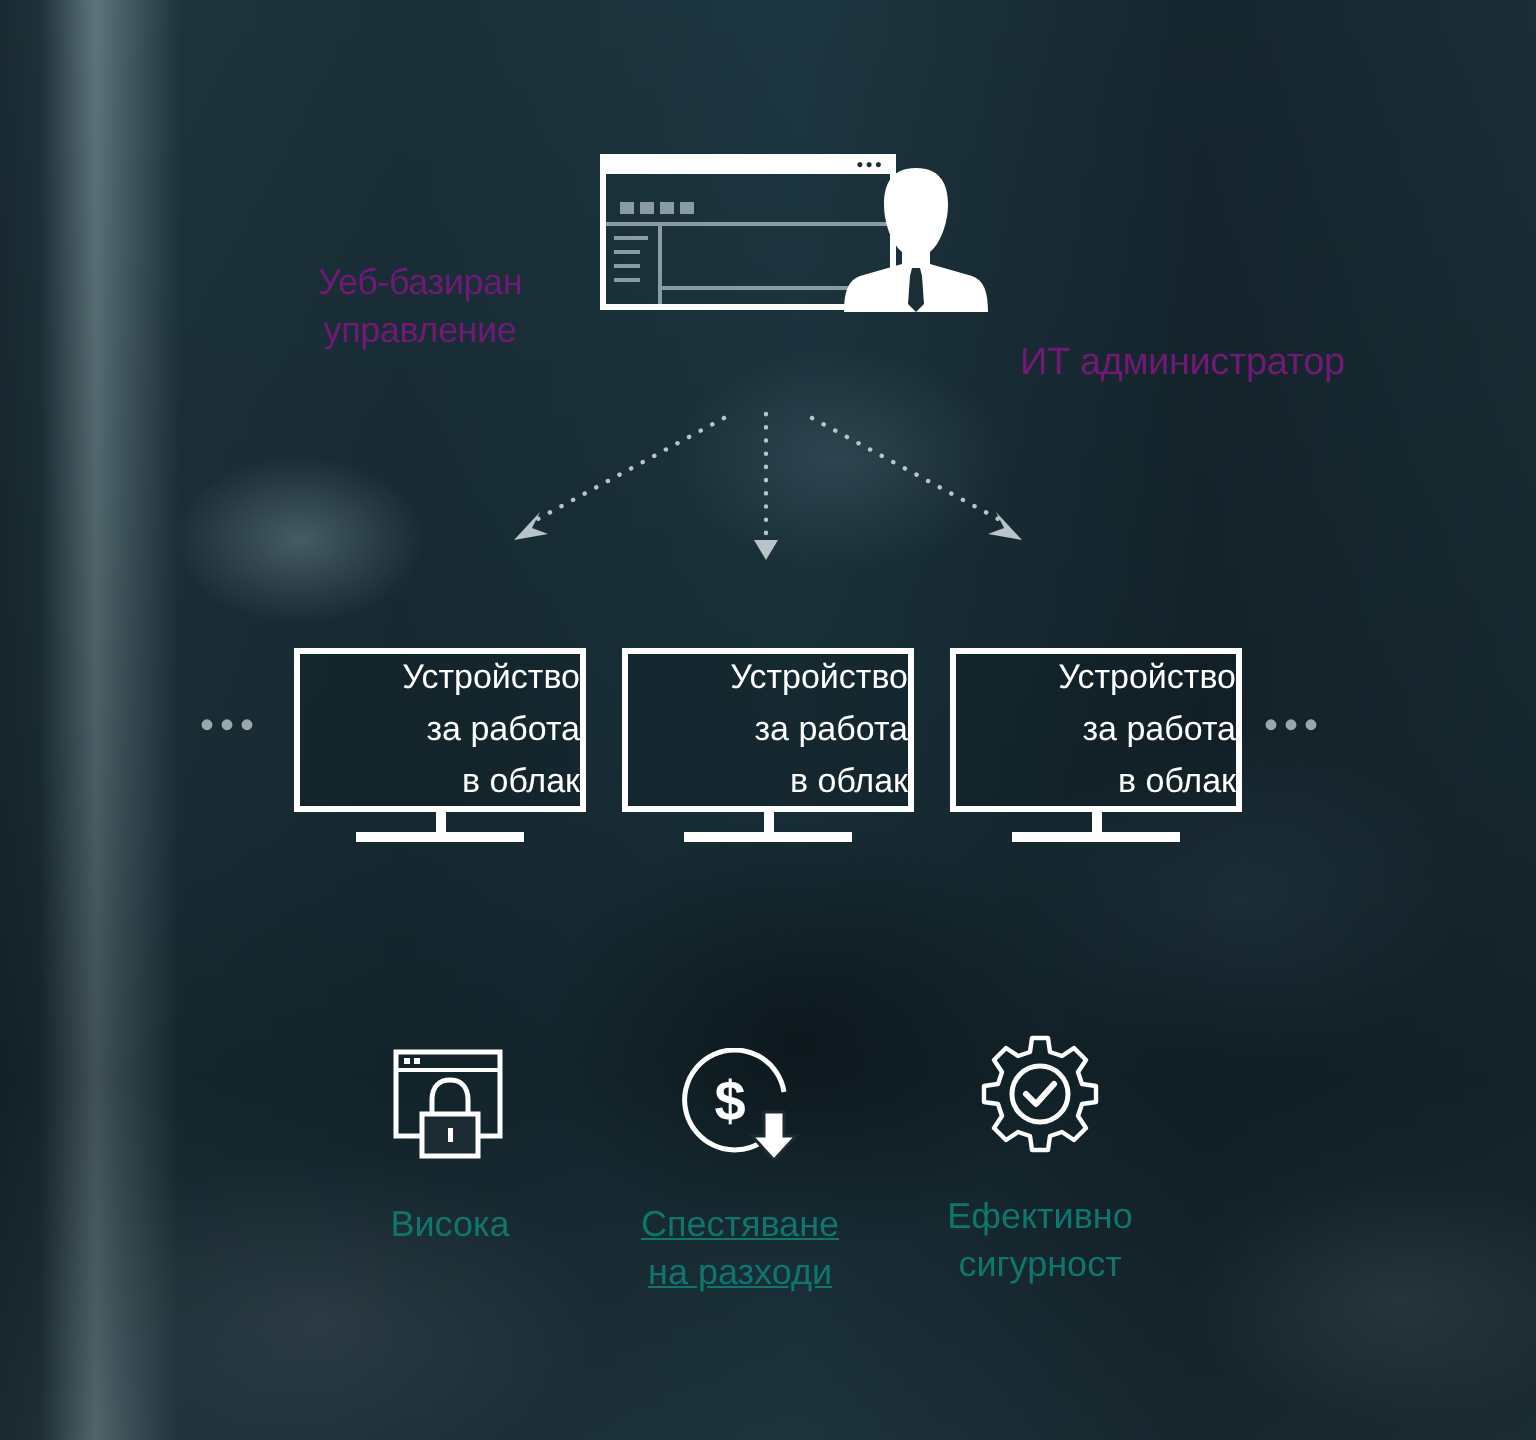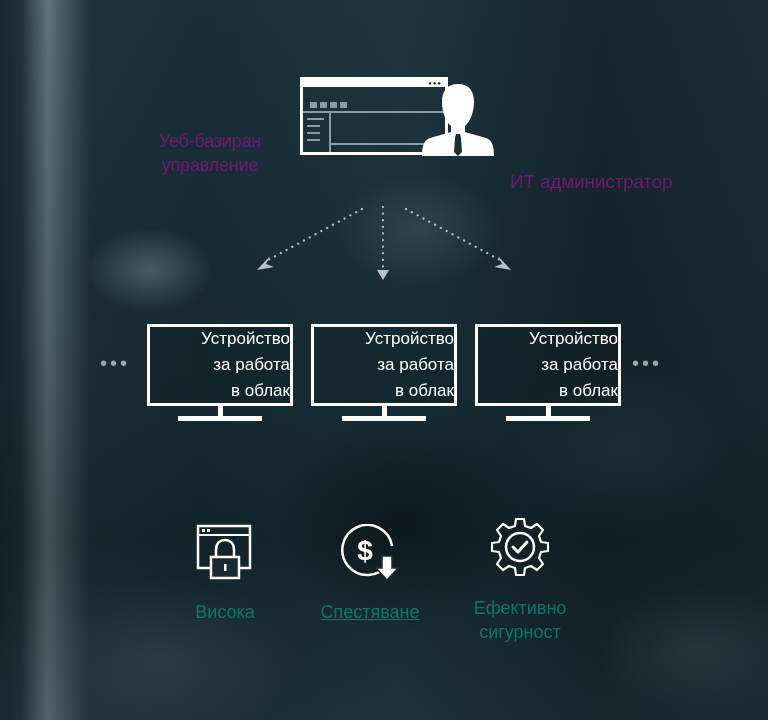--- a/index.html
+++ b/index.html
@@ -147,20 +147,21 @@
 </div>
 
 <div class="abs benefit" style="left:305px; top:524px;">
   <svg width="64" height="60" viewBox="0 0 64 60">
     <path d="M50 40 A25 25 0 1 1 54 22" fill="none" stroke="#fff" stroke-width="2.5"></path>
     <text x="27" y="36" text-anchor="middle" font-family="Liberation Sans, sans-serif" font-size="28" font-weight="bold" fill="#fff">$</text>
     <path d="M44 32 L54 32 L54 44 L60 44 L49 56 L38 44 L44 44 Z" fill="#fff" stroke="#1c2b32" stroke-width="1.5"></path>
   </svg>
   <div class="txt" style="margin-top:16px;text-decoration:underline;">
     <div>Спестяване</div>
+    <div>на разходи</div>
   </div>
 </div>
 
 <div class="abs benefit" style="left:455px; top:516px;">
   <svg width="62" height="62" viewBox="0 0 62 62">
     <path d="M27 3 L35 3 L36 10 L42 12 L48 8 L54 14 L50 20 L52 26 L59 27 L59 35 L52 36 L50 42 L54 48 L48 54 L42 50 L36 52 L35 59 L27 59 L26 52 L20 50 L14 54 L8 48 L12 42 L10 36 L3 35 L3 27 L10 26 L12 20 L8 14 L14 8 L20 12 L26 10 Z" fill="none" stroke="#fff" stroke-width="2.2" stroke-linejoin="round"></path>
     <circle cx="31" cy="31" r="14" fill="none" stroke="#fff" stroke-width="2.5"></circle>
     <path d="M24 31 L29 36 L38 26" fill="none" stroke="#fff" stroke-width="3" stroke-linecap="round" stroke-linejoin="round"></path>
   </svg>
   <div class="txt" style="margin-top:18px;">

